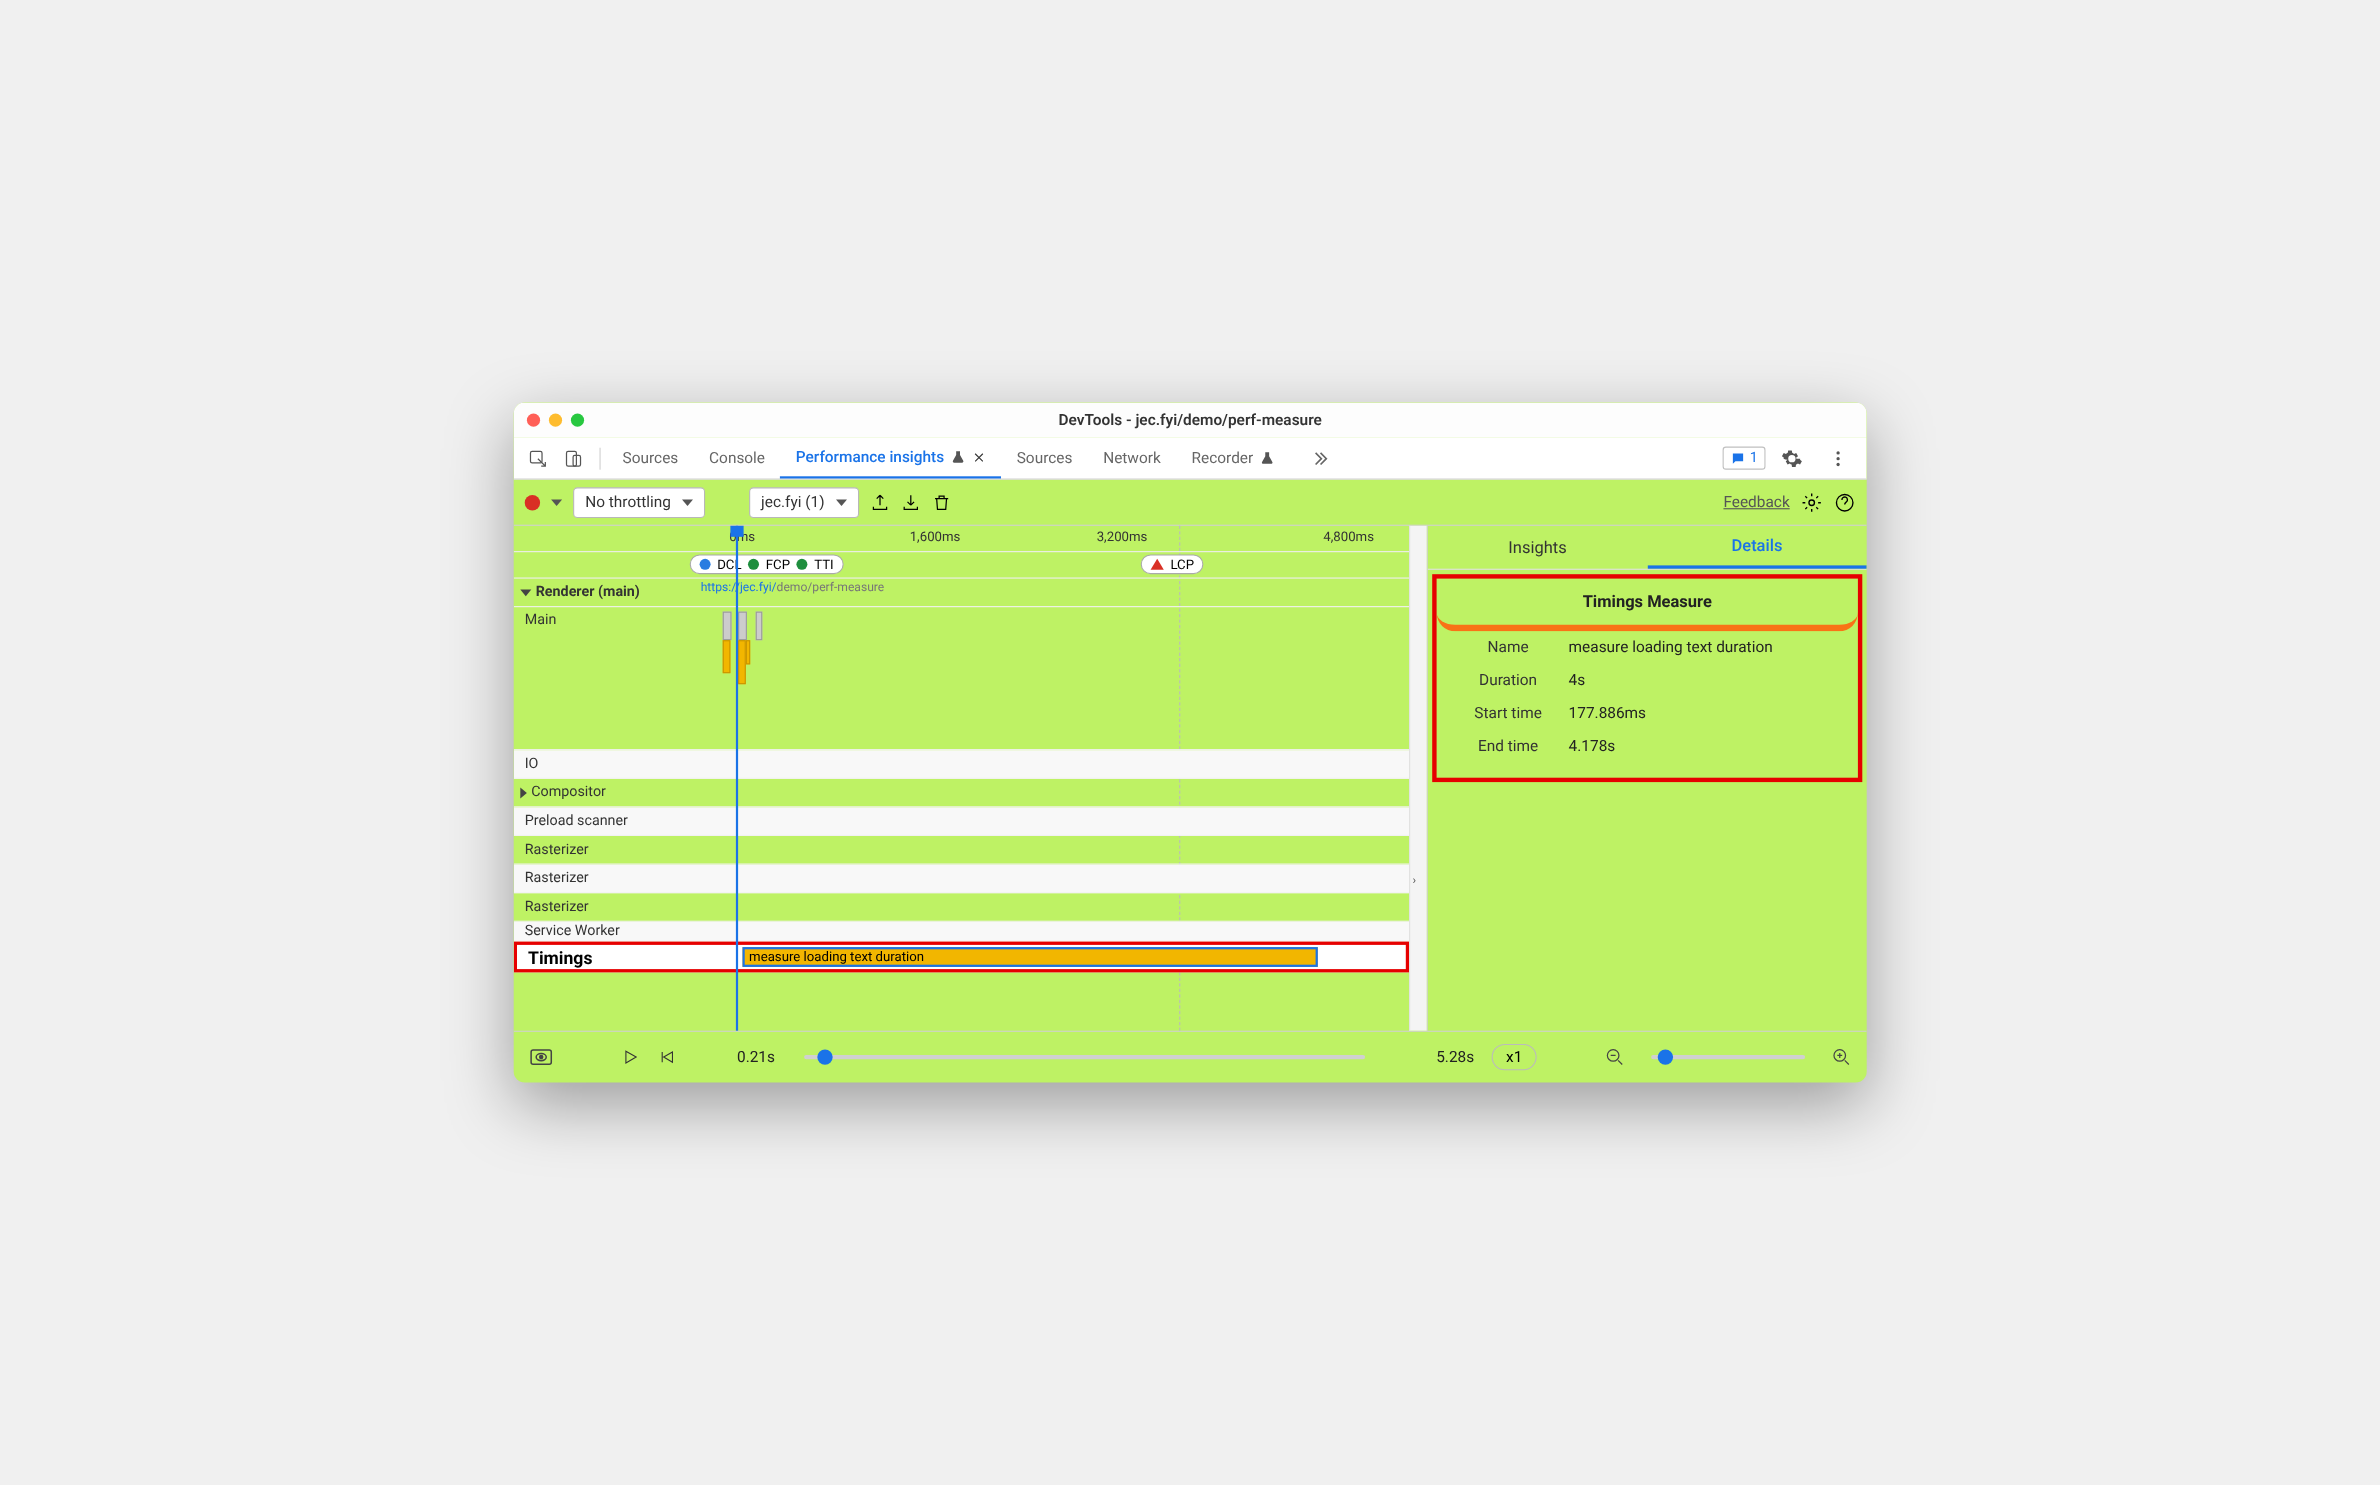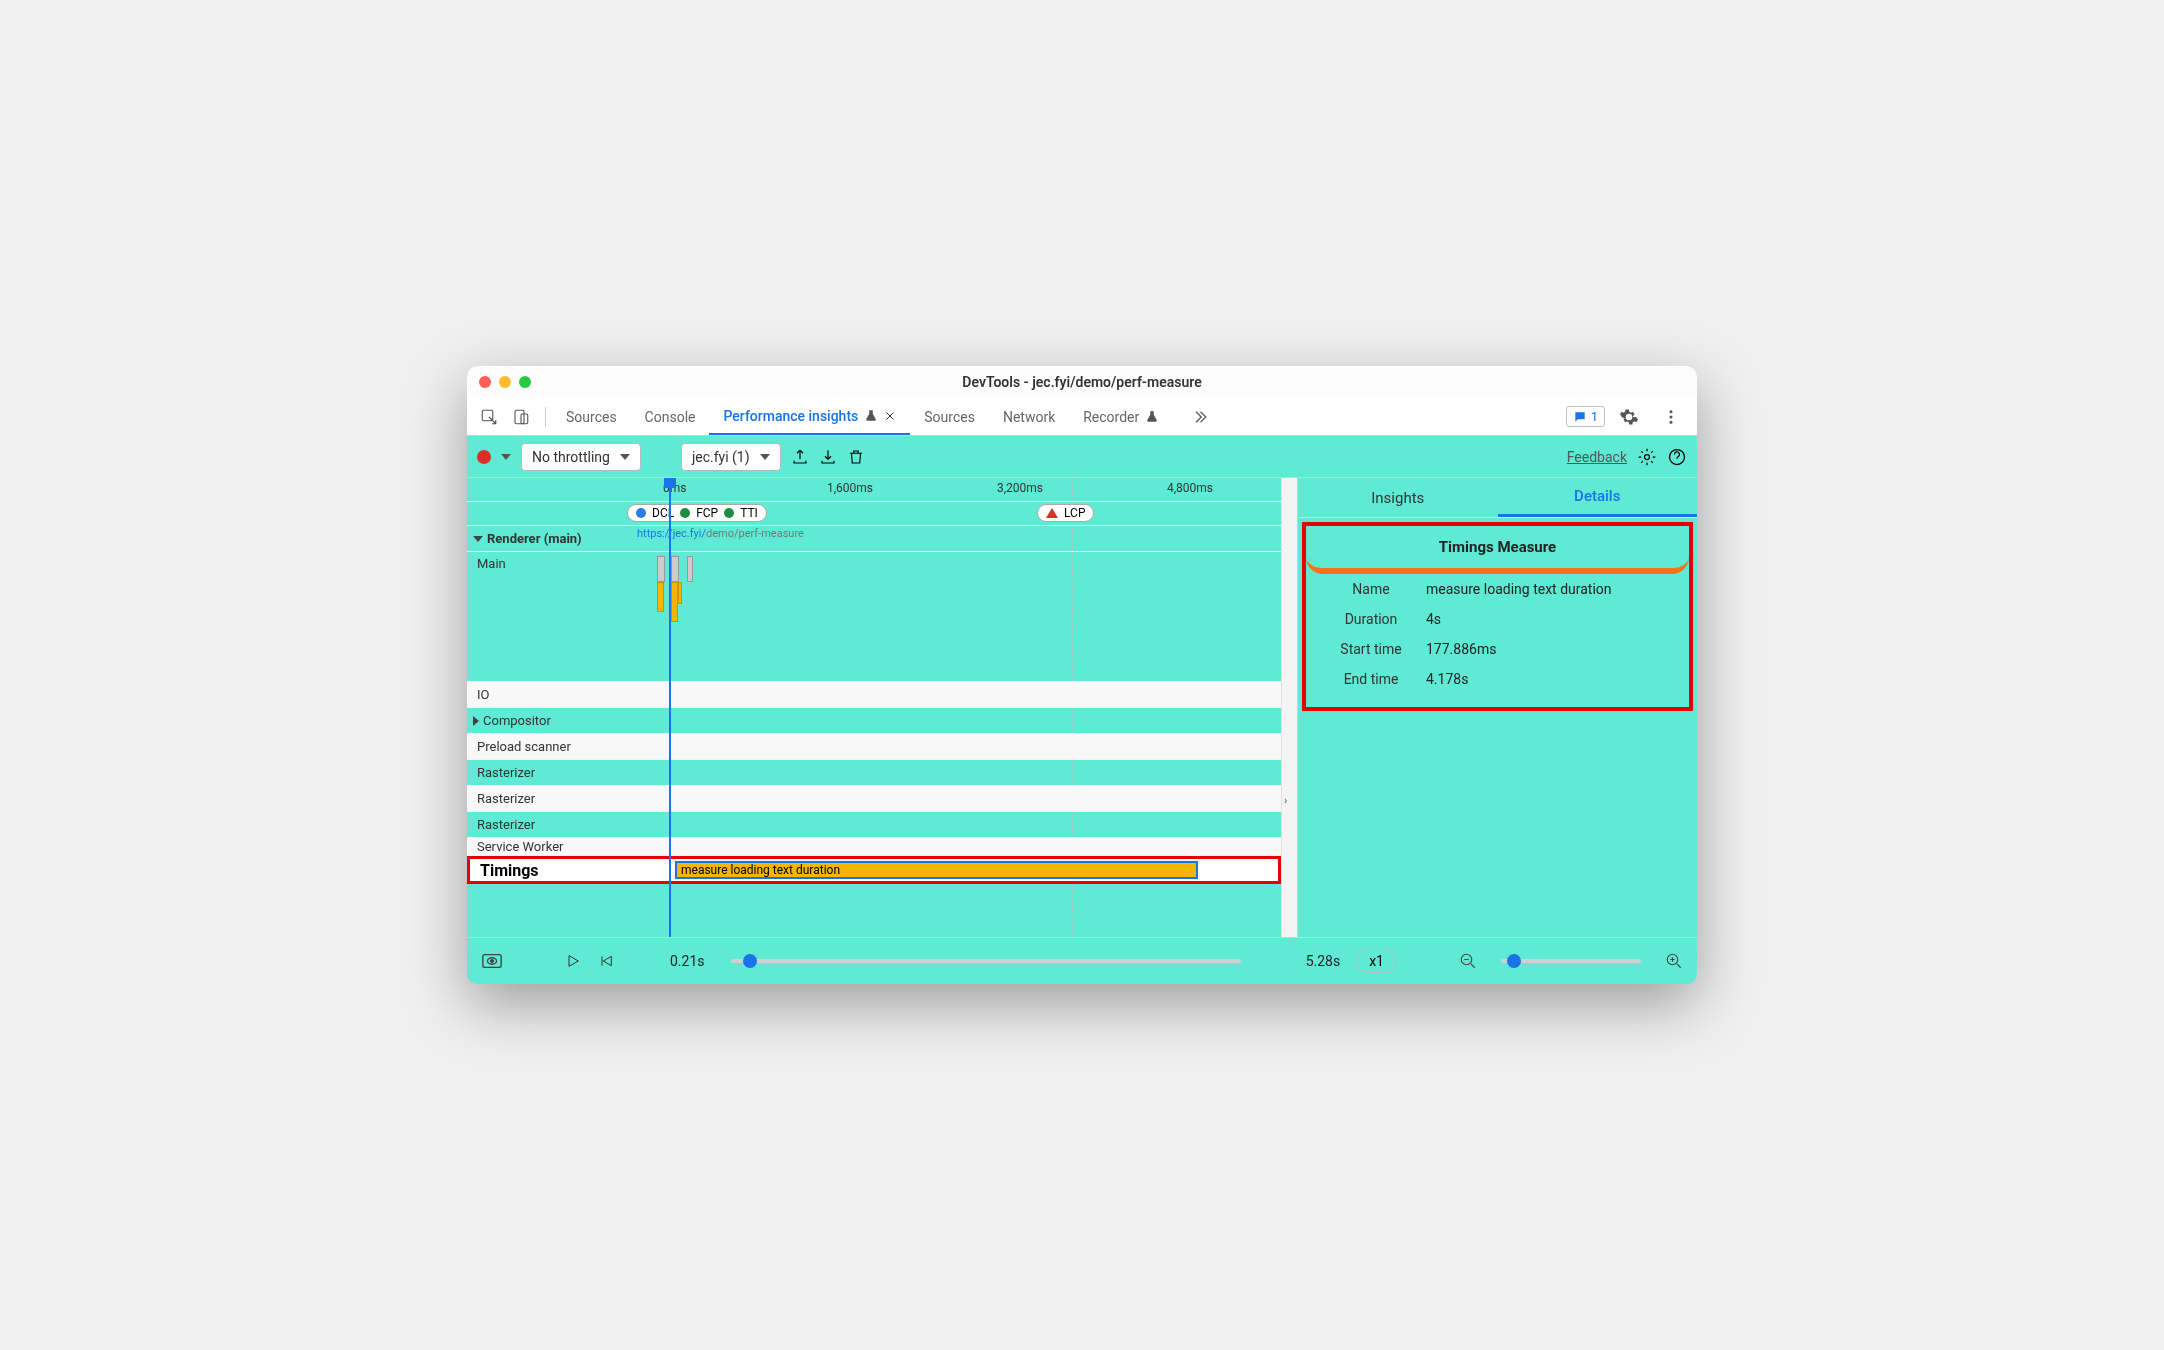--- a/index.html
+++ b/index.html
@@ -1,17 +1,17 @@
 <!DOCTYPE html>
 <html><head>
 <meta charset="utf-8">
 <style>
   * { box-sizing: border-box; margin: 0; padding: 0; }
   body { font-family: -apple-system, BlinkMacSystemFont, "Segoe UI", Roboto, sans-serif; background: #f0f0f0; display: flex; justify-content: center; align-items: center; min-height: 100vh; padding: 40px; }
-  .window { width: 1230px; background: #5eead4; border-radius: 10px; box-shadow: 0 20px 60px rgba(0,0,0,0.35); overflow: hidden; }
+  .window { width: 1230px; background: #bef264; border-radius: 10px; box-shadow: 0 20px 60px rgba(0,0,0,0.35); overflow: hidden; }
   .titlebar { height: 32px; display: flex; align-items: center; padding: 0 12px; position: relative; background: #fdfdfd; }
   .traffic { display: flex; gap: 8px; }
   .tl { width: 12px; height: 12px; border-radius: 50%; }
   .tl.red { background: #ff5f57; }
   .tl.yellow { background: #febc2e; }
   .tl.green { background: #28c840; }
   .title { position: absolute; left: 0; right: 0; text-align: center; font-size: 14px; color: #333; font-weight: 600; pointer-events: none; }
   .tabbar { display: flex; align-items: center; height: 38px; border-bottom: 1px solid #d0d0d0; padding: 0 8px; background: #fff; }
   .tabbar .iconbtn { width: 28px; height: 28px; display: flex; align-items: center; justify-content: center; color: #555; margin-right: 4px; }
   .divider-v { width: 1px; height: 20px; background: #d0d0d0; margin: 0 6px; }
@@ -199,21 +199,21 @@
 
   <div class="content">
     <div class="timeline">
       <div class="playhead"></div>
       <div class="ghost-line" style="left:605px"></div>
 
       <div class="time-ruler">
         <span class="tick" style="left:196px">0ms</span>
         <span class="tick" style="left:360px">1,600ms</span>
         <span class="tick" style="left:530px">3,200ms</span>
-        <span class="tick" style="left:700px">4,800ms</span>
+        <span class="tick" style="left:736px">4,800ms</span>
       </div>
 
       <div class="markers">
         <div class="pill" style="left:160px">
           <div class="dot blue"></div>
             <span>DCL</span>
           <div class="dot green"></div>
             <span>FCP</span>
           <div class="dot green"></div>
             <span>TTI</span>

